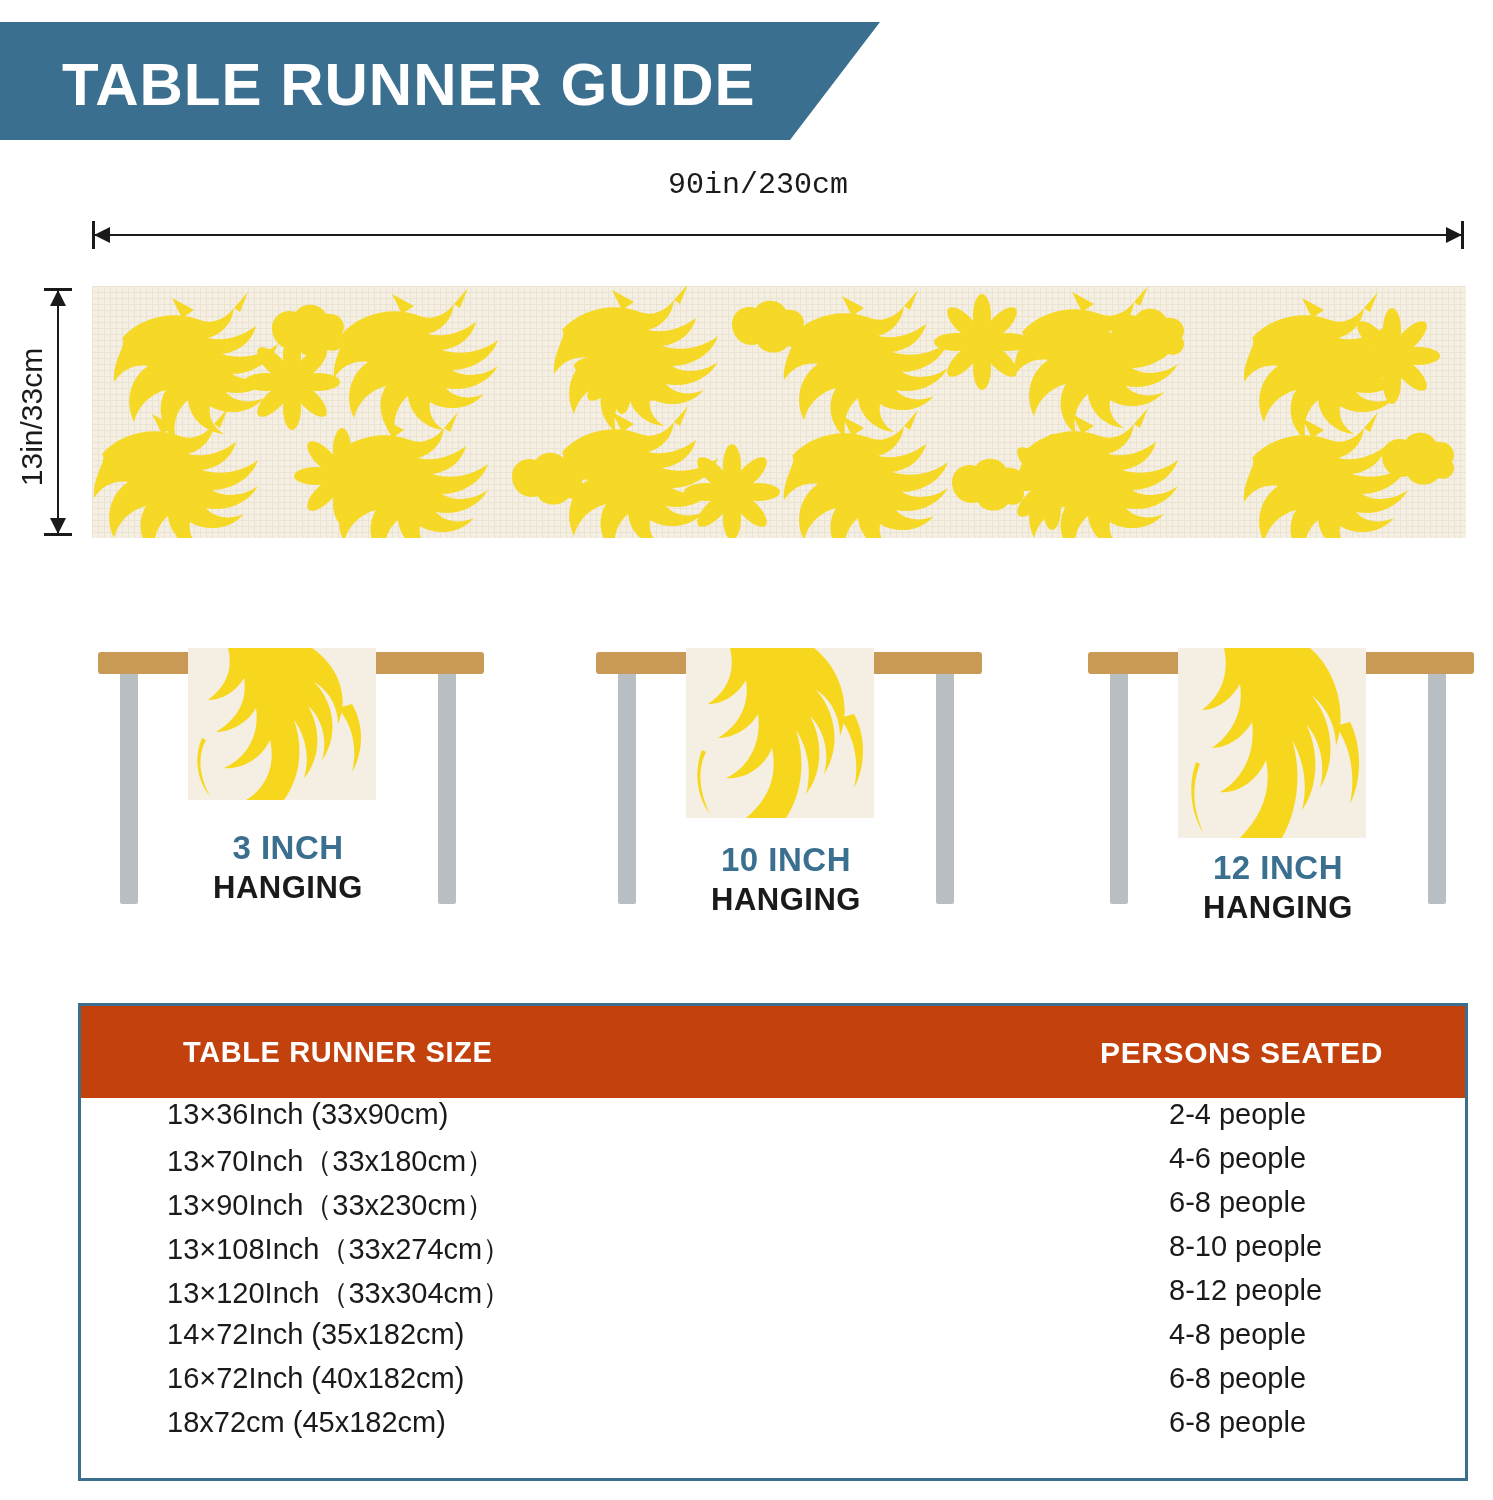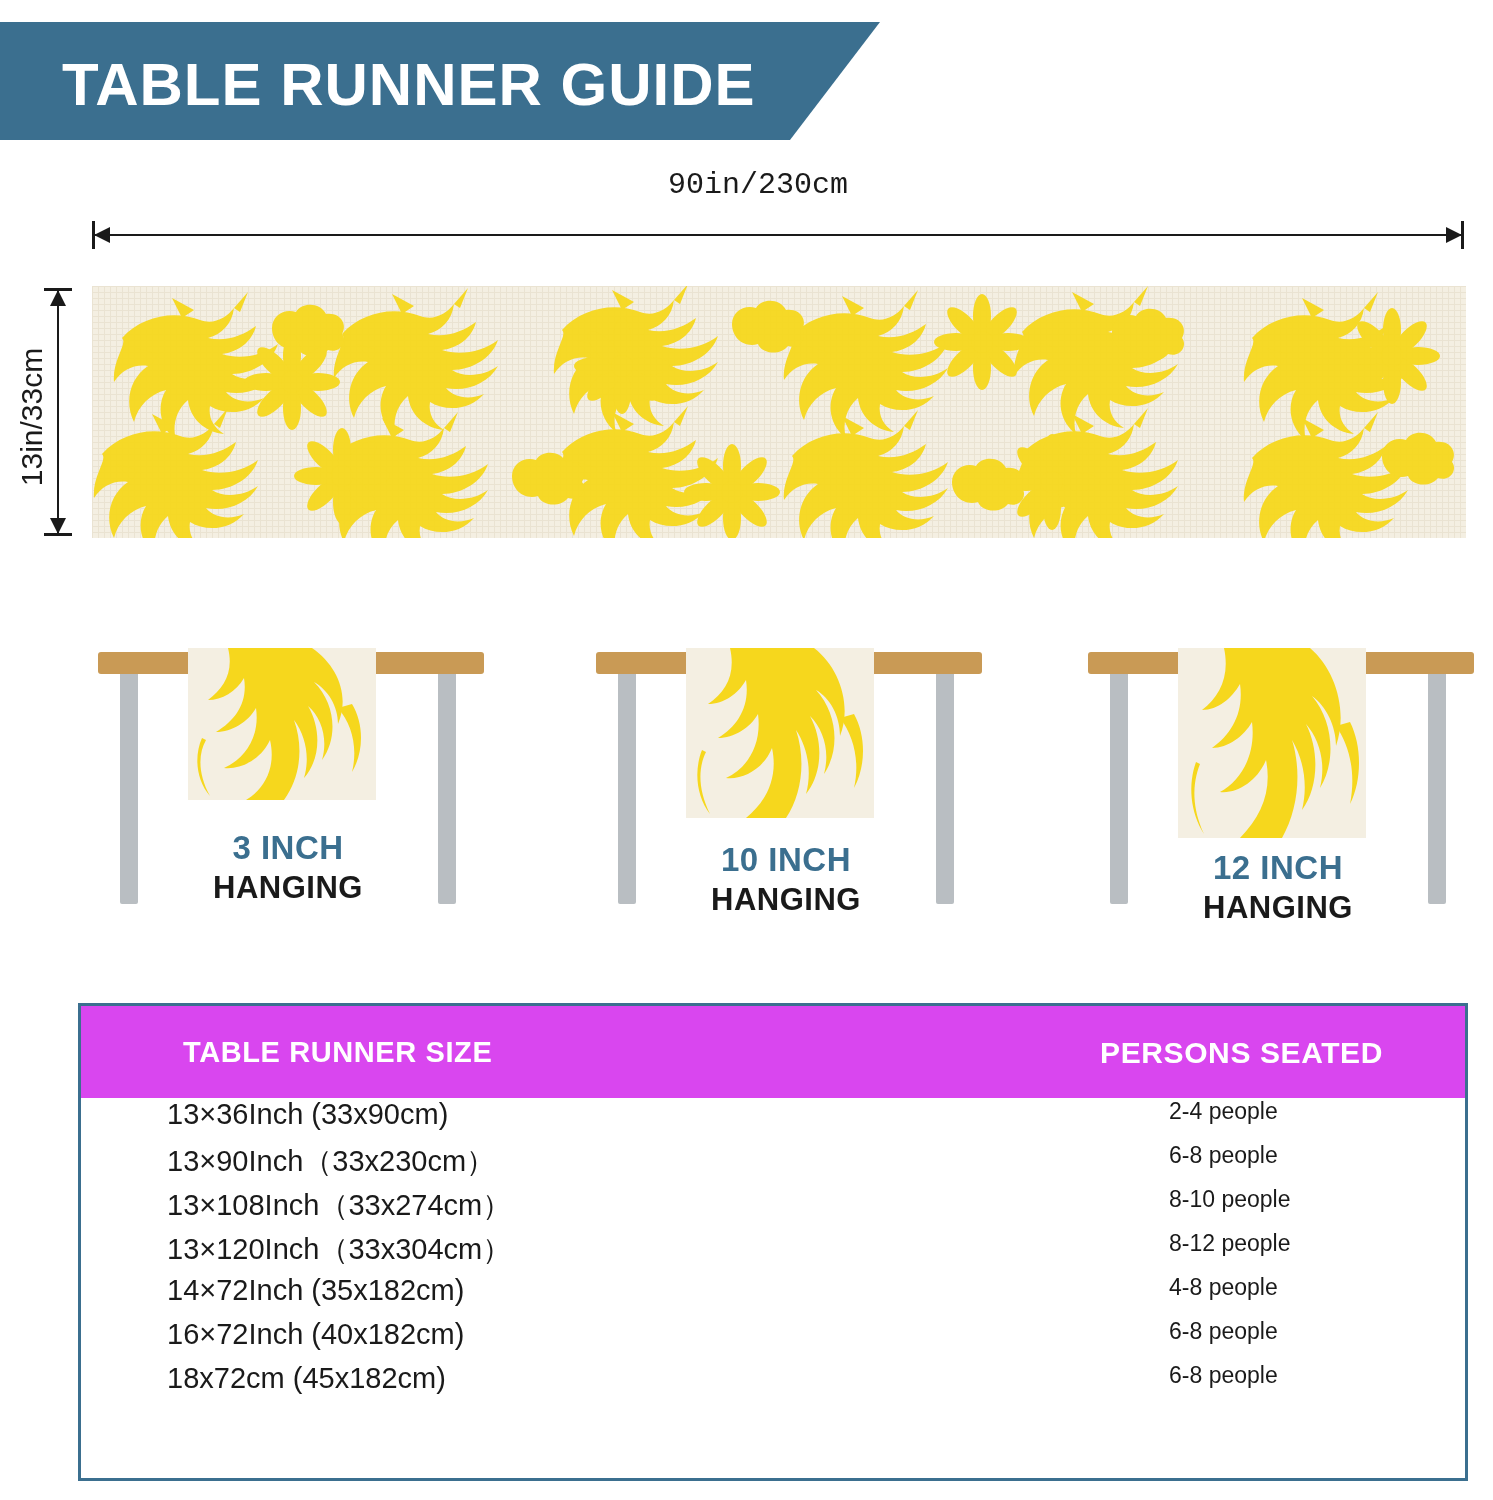--- a/index.html
+++ b/index.html
@@ -216,21 +216,21 @@
     top: 1003px;
     width: 1390px;
     height: 478px;
     border: 3px solid #3b6f8f;
     box-sizing: border-box;
     background: #ffffff;
   }
   .st-head {
     position: relative;
     height: 92px;
-    background: #d946ef;
+    background: #c2410c;
   }
   .st-head-left {
     position: absolute;
     left: 102px;
     top: 30px;
     font-size: 29px;
     font-weight: bold;
     color: #ffffff;
     letter-spacing: 0.6px;
   }
@@ -255,21 +255,21 @@
     left: 86px;
     top: 0;
     font-size: 29px;
     color: #1a1a1a;
     white-space: nowrap;
   }
   .st-people {
     position: absolute;
     left: 1088px;
     top: 0;
-    font-size: 23px;
+    font-size: 29px;
     color: #1a1a1a;
     white-space: nowrap;
   }
 </style>
 </head>
 <body>
 
 <div class="banner-wrap">
   <div class="banner"></div>
   <div class="banner-title">TABLE RUNNER GUIDE</div>
@@ -458,20 +458,24 @@
   <div class="st-head">
     <div class="st-head-left">TABLE RUNNER SIZE</div>
     <div class="st-head-right">PERSONS SEATED</div>
   </div>
   <div class="st-rows">
     <div class="st-row">
       <span class="st-size">13×36Inch (33x90cm)</span>
       <span class="st-people">2-4 people</span>
     </div>
     <div class="st-row">
+      <span class="st-size">13×70Inch（33x180cm）</span>
+      <span class="st-people">4-6 people</span>
+    </div>
+    <div class="st-row">
       <span class="st-size">13×90Inch（33x230cm）</span>
       <span class="st-people">6-8 people</span>
     </div>
     <div class="st-row">
       <span class="st-size">13×108Inch（33x274cm）</span>
       <span class="st-people">8-10 people</span>
     </div>
     <div class="st-row">
       <span class="st-size">13×120Inch（33x304cm）</span>
       <span class="st-people">8-12 people</span>

